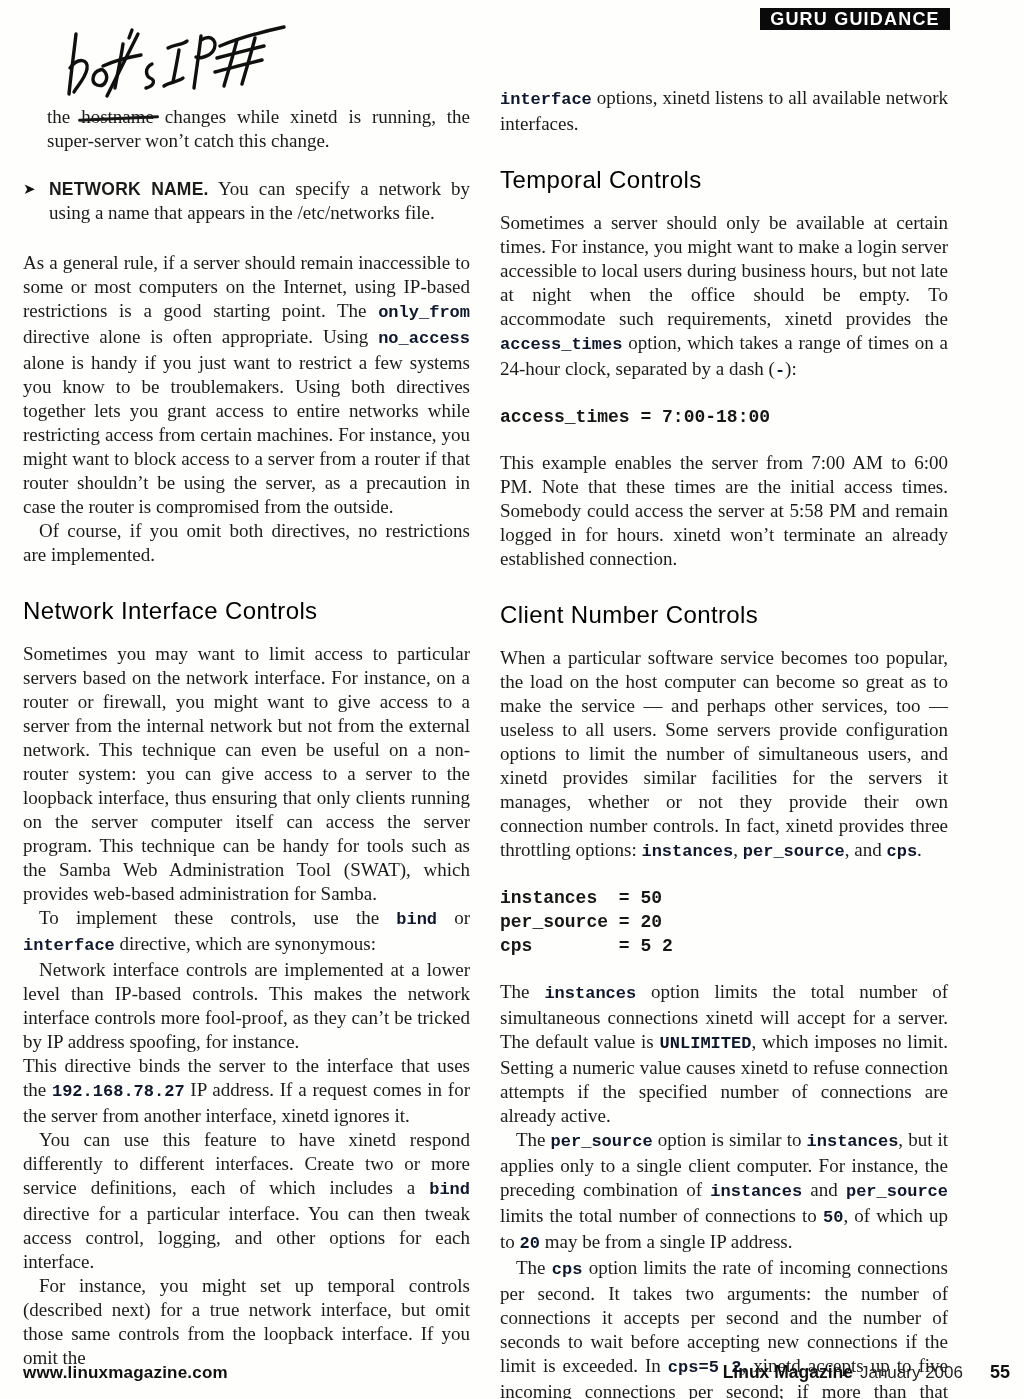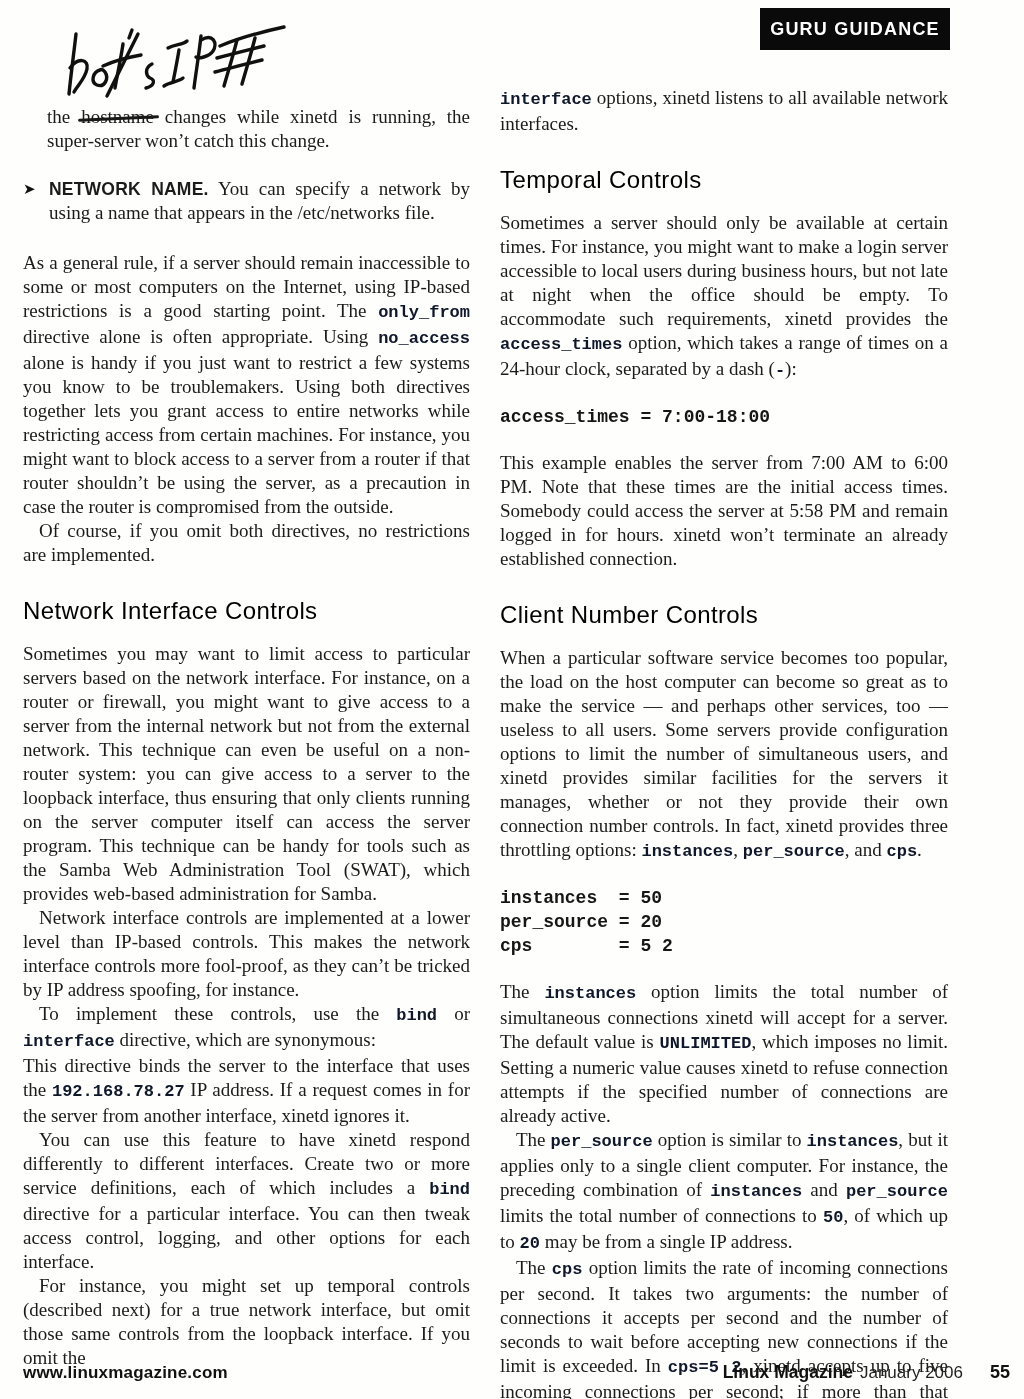--- a/index.html
+++ b/index.html
@@ -1,21 +1,21 @@
 <!DOCTYPE html>
 <html><head>
 <meta charset="utf-8">
 <style>
   html,body{margin:0;padding:0;}
   body{width:1024px;height:1399px;position:relative;background:#fefefd;overflow:hidden;
        font-family:"Liberation Serif", serif;color:#1b1b1b;}
   .page{position:absolute;inset:0;}
 
   
-  .badge{position:absolute;left:760px;top:8px;width:190px;height:42px;background:#0a0a0a;
+  .badge{position:absolute;left:760px;top:8px;width:190px;height:22px;background:#0a0a0a;
          color:#fff;font-family:"Liberation Sans", sans-serif;font-weight:700;font-size:18px;
          letter-spacing:1.2px;display:flex;align-items:center;justify-content:center;}
 
   
   .col{position:absolute;top:86px;font-size:19px;line-height:24px;}
   .col-left{left:23px;width:447px;}
   .col-right{left:500px;width:448px;}
 
   .para{text-align:justify;margin:0;}
   .para.indent{text-indent:16px;}
@@ -85,22 +85,22 @@
     <path d="M156,22 C175,14 197,8 220,3"></path>
   </svg>
 
   <div class="col col-left">
       <p class="hang"><span>the </span><span class="strike">hostname</span><span> changes </span><span class="it">while xinetd</span><span> is running, the super-server won’t catch this change.</span></p>
       <div class="bullet"><span class="marker">➤</span><span class="bsans">NETWORK NAME.</span><span> You can specify a network by using a name that appears in the </span><span class="it">/etc/networks</span><span> file.</span></div>
       <p class="para"><span>As a general rule, if a server should remain inaccessible to some or most computers on the Internet, using IP-based restrictions is a good starting point. The </span><span class="code">only_from</span><span> directive alone is often appropriate. Using </span><span class="code">no_access</span><span> alone is handy if you just want to restrict a few systems you know to be troublemakers. Using both directives together lets you grant access to entire networks while restricting access from certain machines. For instance, you might want to block access to a server from a router if that router shouldn’t be using the server, as a precaution in case the router is compromised from the outside.</span></p>
       <p class="para indent"><span>Of course, if you omit both directives, no restrictions are implemented.</span></p>
       <h2 class="heading">Network Interface Controls</h2>
       <p class="para"><span>Sometimes you may want to limit access to particular servers based on the network interface. For instance, on a router or firewall, you might want to give access to a server from the internal network but not from the external network. This technique can even be useful on a non-router system: you can give access to a server to the loopback interface, thus ensuring that only clients running on the server computer itself can access the server program. This technique can be handy for tools such as the </span><span class="it">Samba Web Administration Tool</span><span> (SWAT), which provides web-based administration for </span><span class="it">Samba</span><span>.</span></p>
+      <p class="para indent"><span>To implement these controls, use the </span><span class="code">bind</span><span> or </span><span class="code">interface</span><span> directive, which are synonymous:</span></p>
       <p class="para indent"><span>Network interface controls are implemented at a lower level than IP-based controls. This makes the network interface controls more fool-proof, as they can’t be tricked by IP address spoofing, for instance.</span></p>
-      <p class="para indent"><span>To implement these controls, use the </span><span class="code">bind</span><span> or </span><span class="code">interface</span><span> directive, which are synonymous:</span></p>
       <p class="para"><span>This directive binds the server to the interface that uses the </span><span class="code">192.168.78.27</span><span> IP address. If a request comes in for the server from another interface, </span><span class="it">xinetd</span><span> ignores it.</span></p>
       <p class="para indent"><span>You can use this feature to have </span><span class="it">xinetd</span><span> respond differently to different interfaces. Create two or more service definitions, each of which includes a </span><span class="code">bind</span><span> directive for a particular interface. You can then tweak access control, logging, and other options for each interface.</span></p>
       <p class="para indent"><span>For instance, you might set up temporal controls (described next) for a true network interface, but omit those same controls from the loopback interface. If you omit the </span></p>
     </div>
   <div class="col col-right">
       <p class="para"><span class="code">interface</span><span> options, </span><span class="it">xinetd</span><span> listens to all available network interfaces.</span></p>
       <h2 class="heading">Temporal Controls</h2>
       <p class="para"><span>Sometimes a server should only be available at certain times. For instance, you might want to make a login server accessible to local users during business hours, but not late at night when the office should be empty. To accommodate such requirements, </span><span class="it">xinetd</span><span> provides the </span><span class="code">access_times</span><span> option, which takes a range of times on a 24-hour clock, separated by a dash (</span><span class="code">-</span><span>):</span></p>
       <pre class="codeblock">access_times = 7:00-18:00</pre>
       <p class="para"><span>This example enables the server from 7:00 AM to 6:00 PM. Note that these times are the </span><span class="it">initial access</span><span> times. Somebody could access the server at 5:58 PM and remain logged in for hours. </span><span class="it">xinetd</span><span> won’t terminate an already established connection.</span></p>

